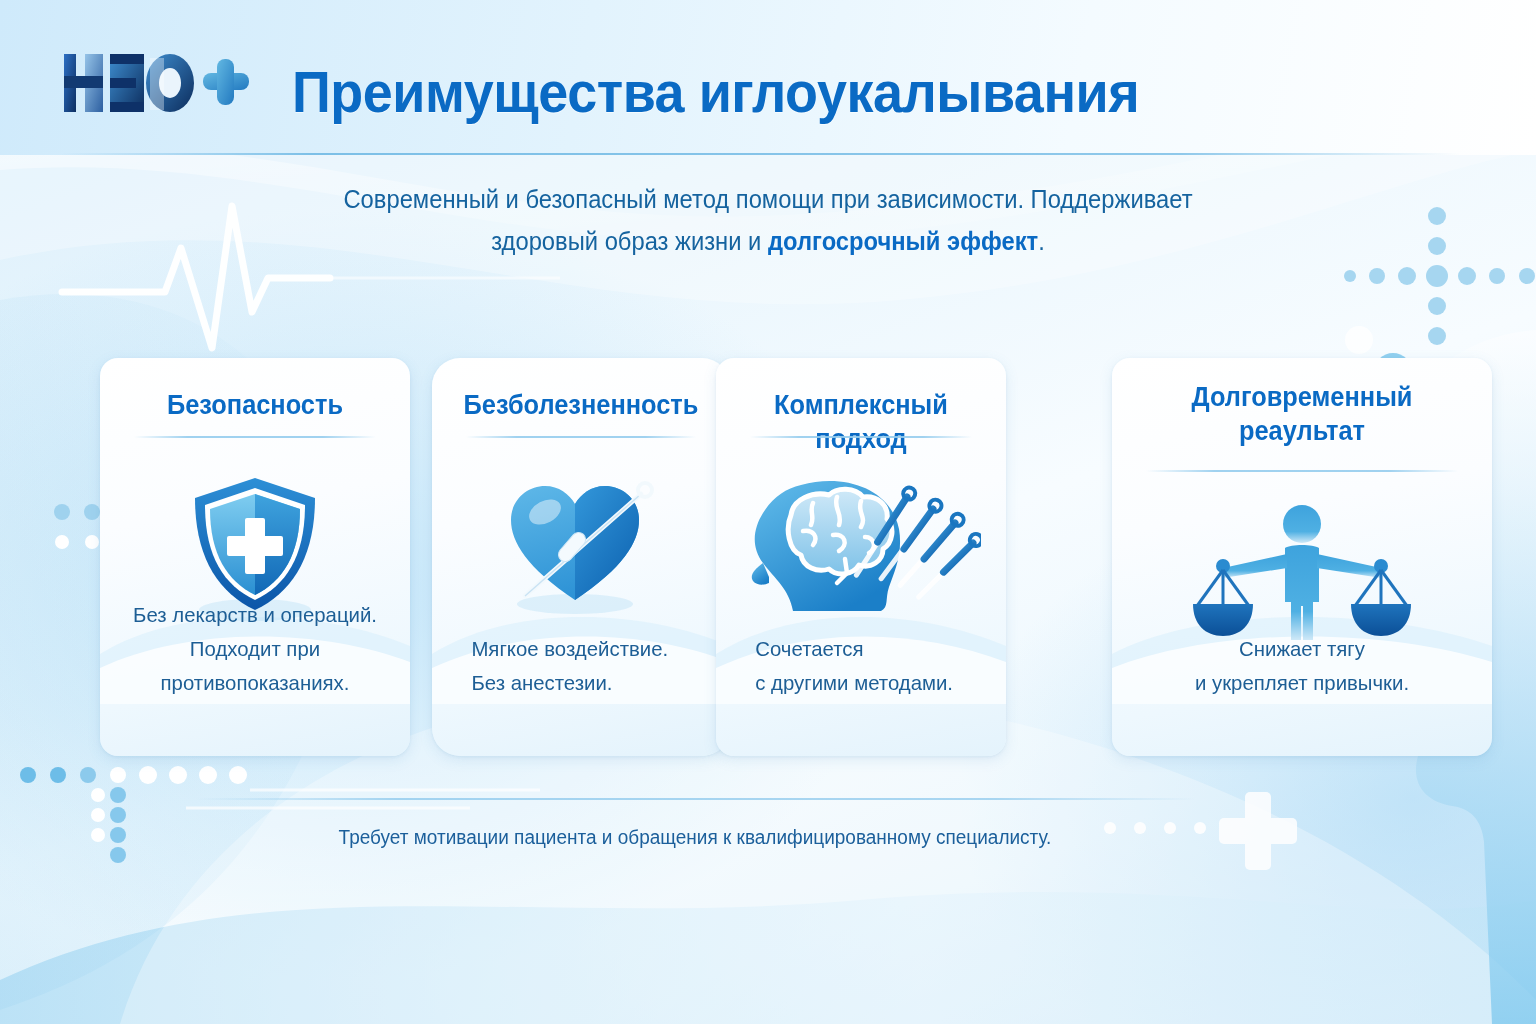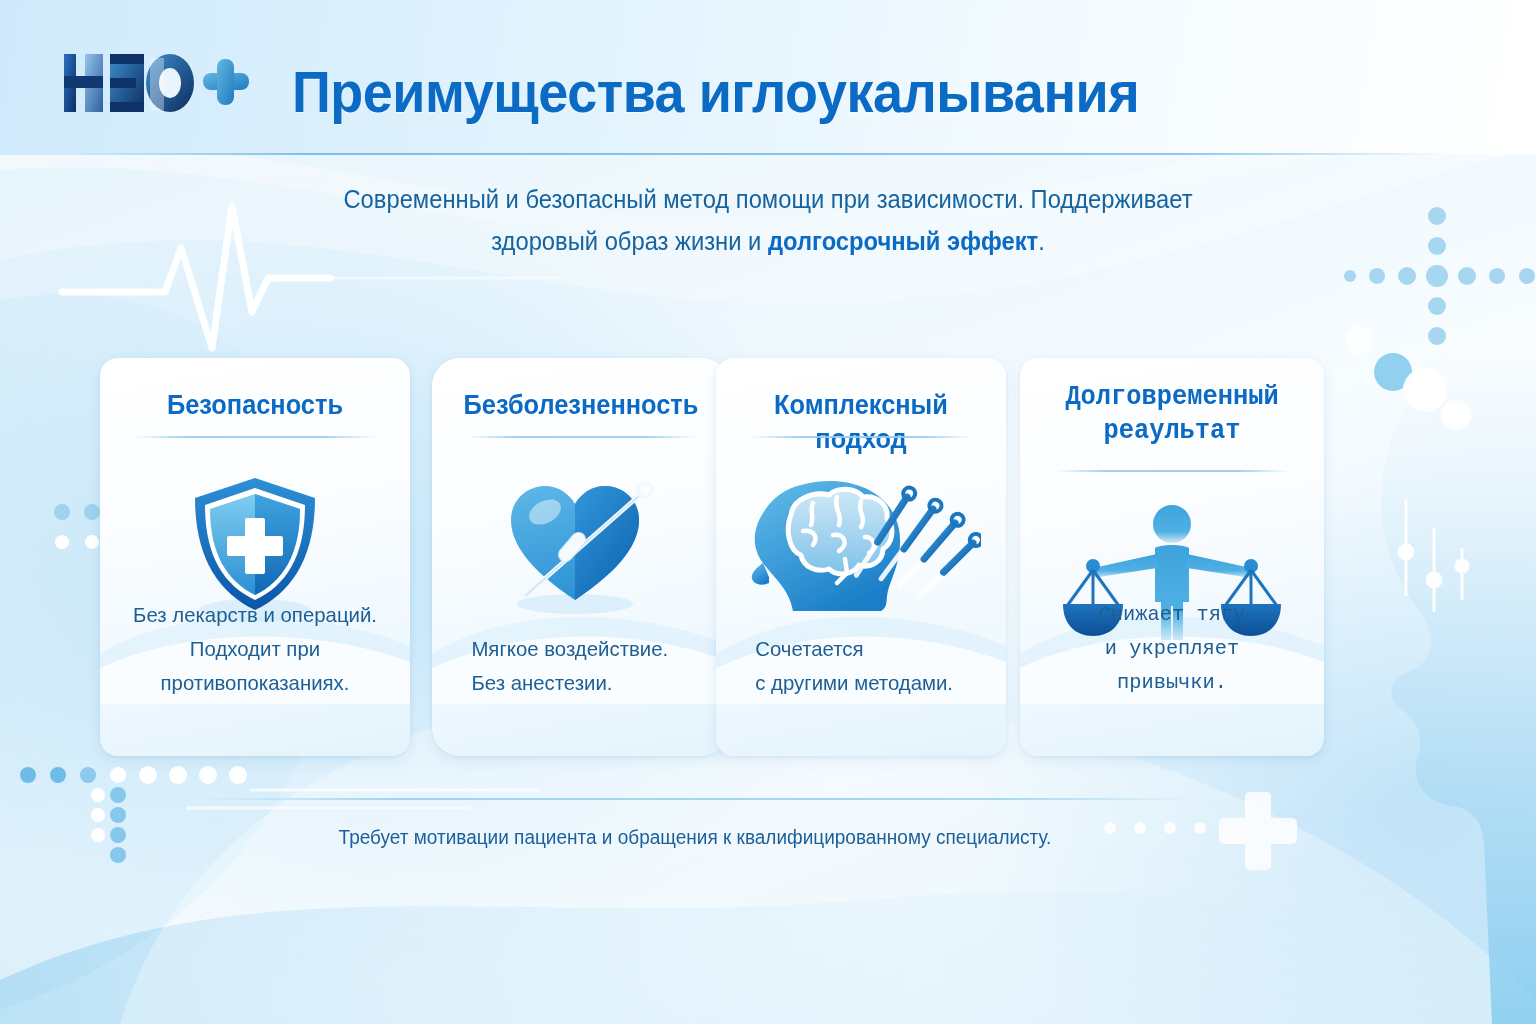--- a/index.html
+++ b/index.html
@@ -433,21 +433,21 @@
             </g>
           </g>
         </svg>
       </div>
       <div class="card-body left">
         <span>Сочетается</span><br>
         <span>с другими методами.</span>
       </div>
     </div>
 
-    <div class="card" style="left:1020px;width:304px;font-family:Liberation Mono, monospace;">
+    <div class="card" style="left:1112px;width:380px;">
       <svg class="card-wave" viewBox="0 0 320 120" preserveAspectRatio="none">
         <path d="M0,70 C80,20 230,24 320,62 L320,120 L0,120 Z" fill="#d7eefb" opacity=".55"></path>
         <path d="M0,84 C90,42 230,44 320,78 L320,120 L0,120 Z" fill="#ffffff" opacity=".8"></path>
       </svg>
       <div class="card-title two-line">
         <span>Долговременный</span><br>
         <span>реаультат</span>
       </div>
       <div class="card-divider low"></div>
       <div class="card-icon low">

